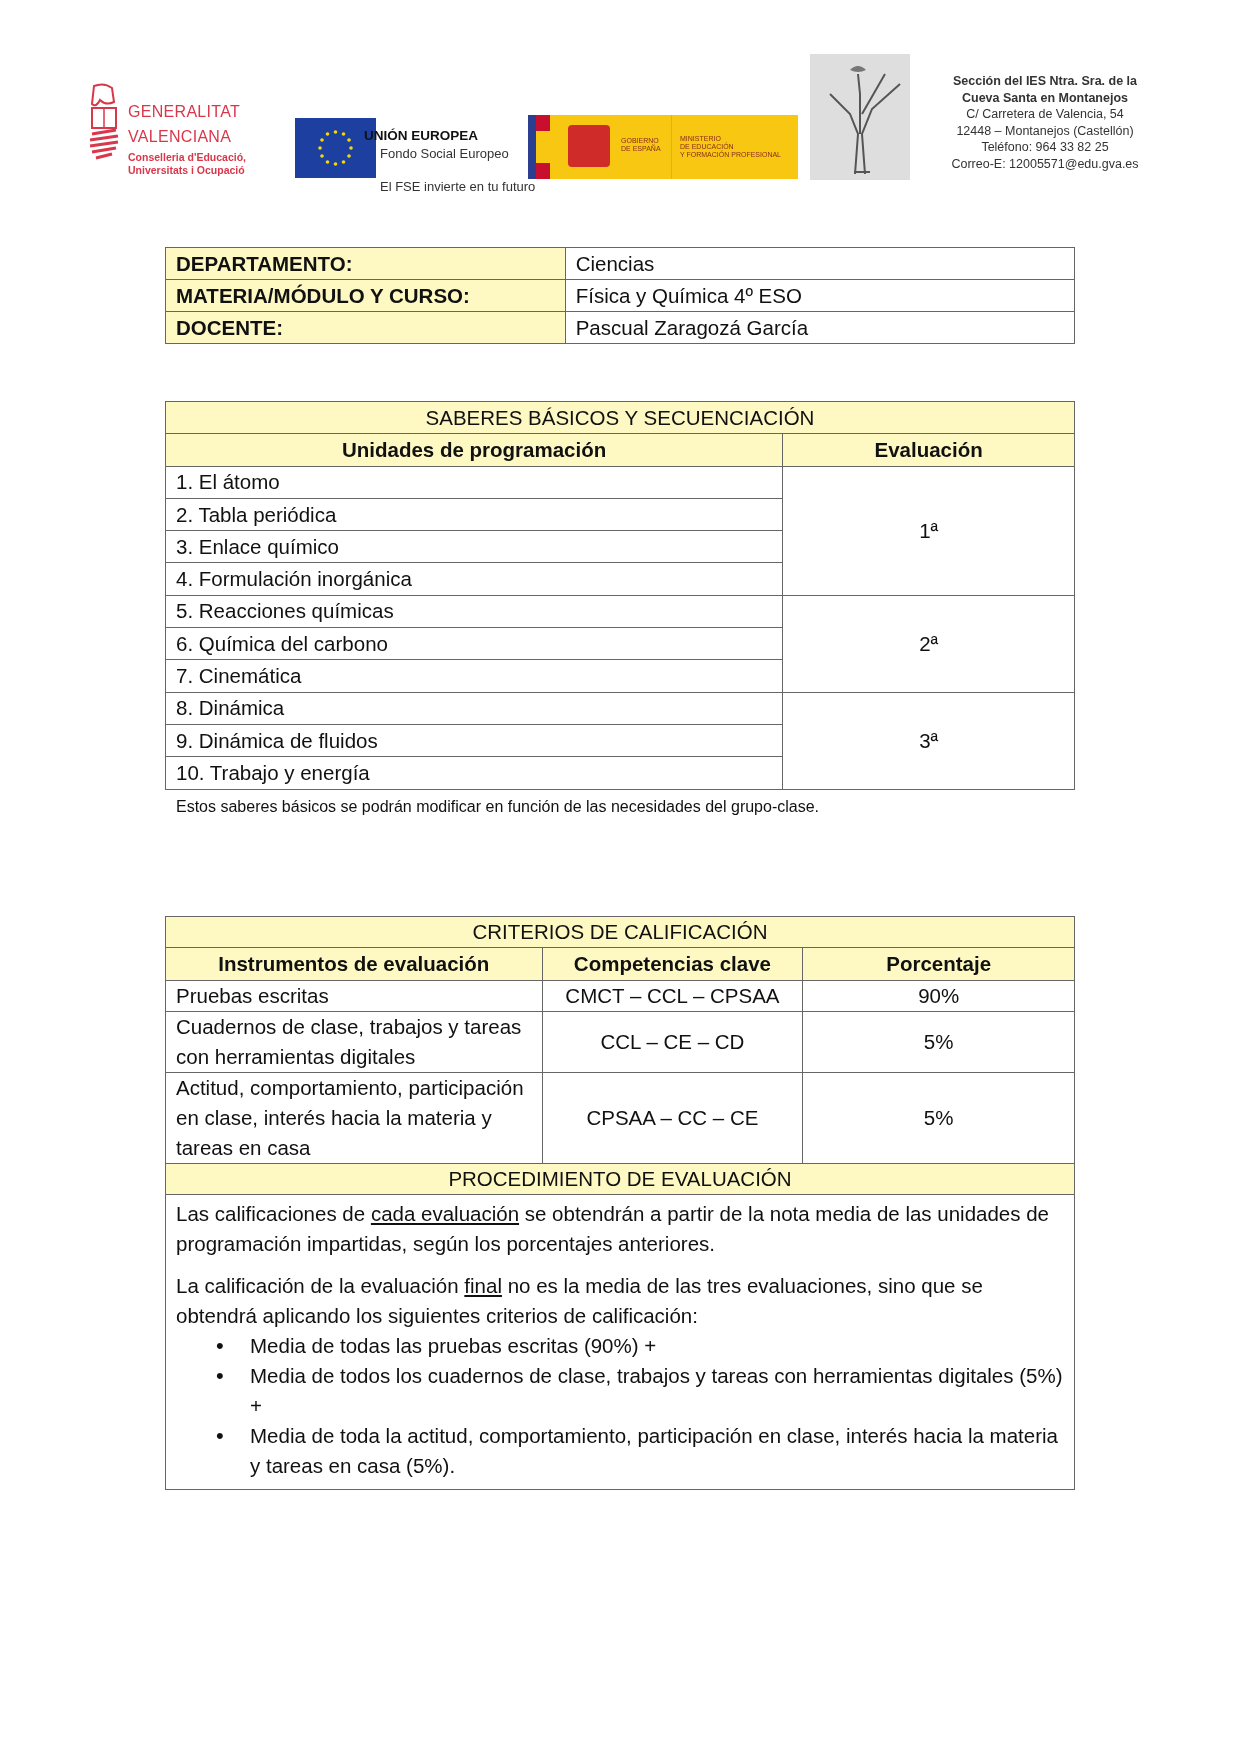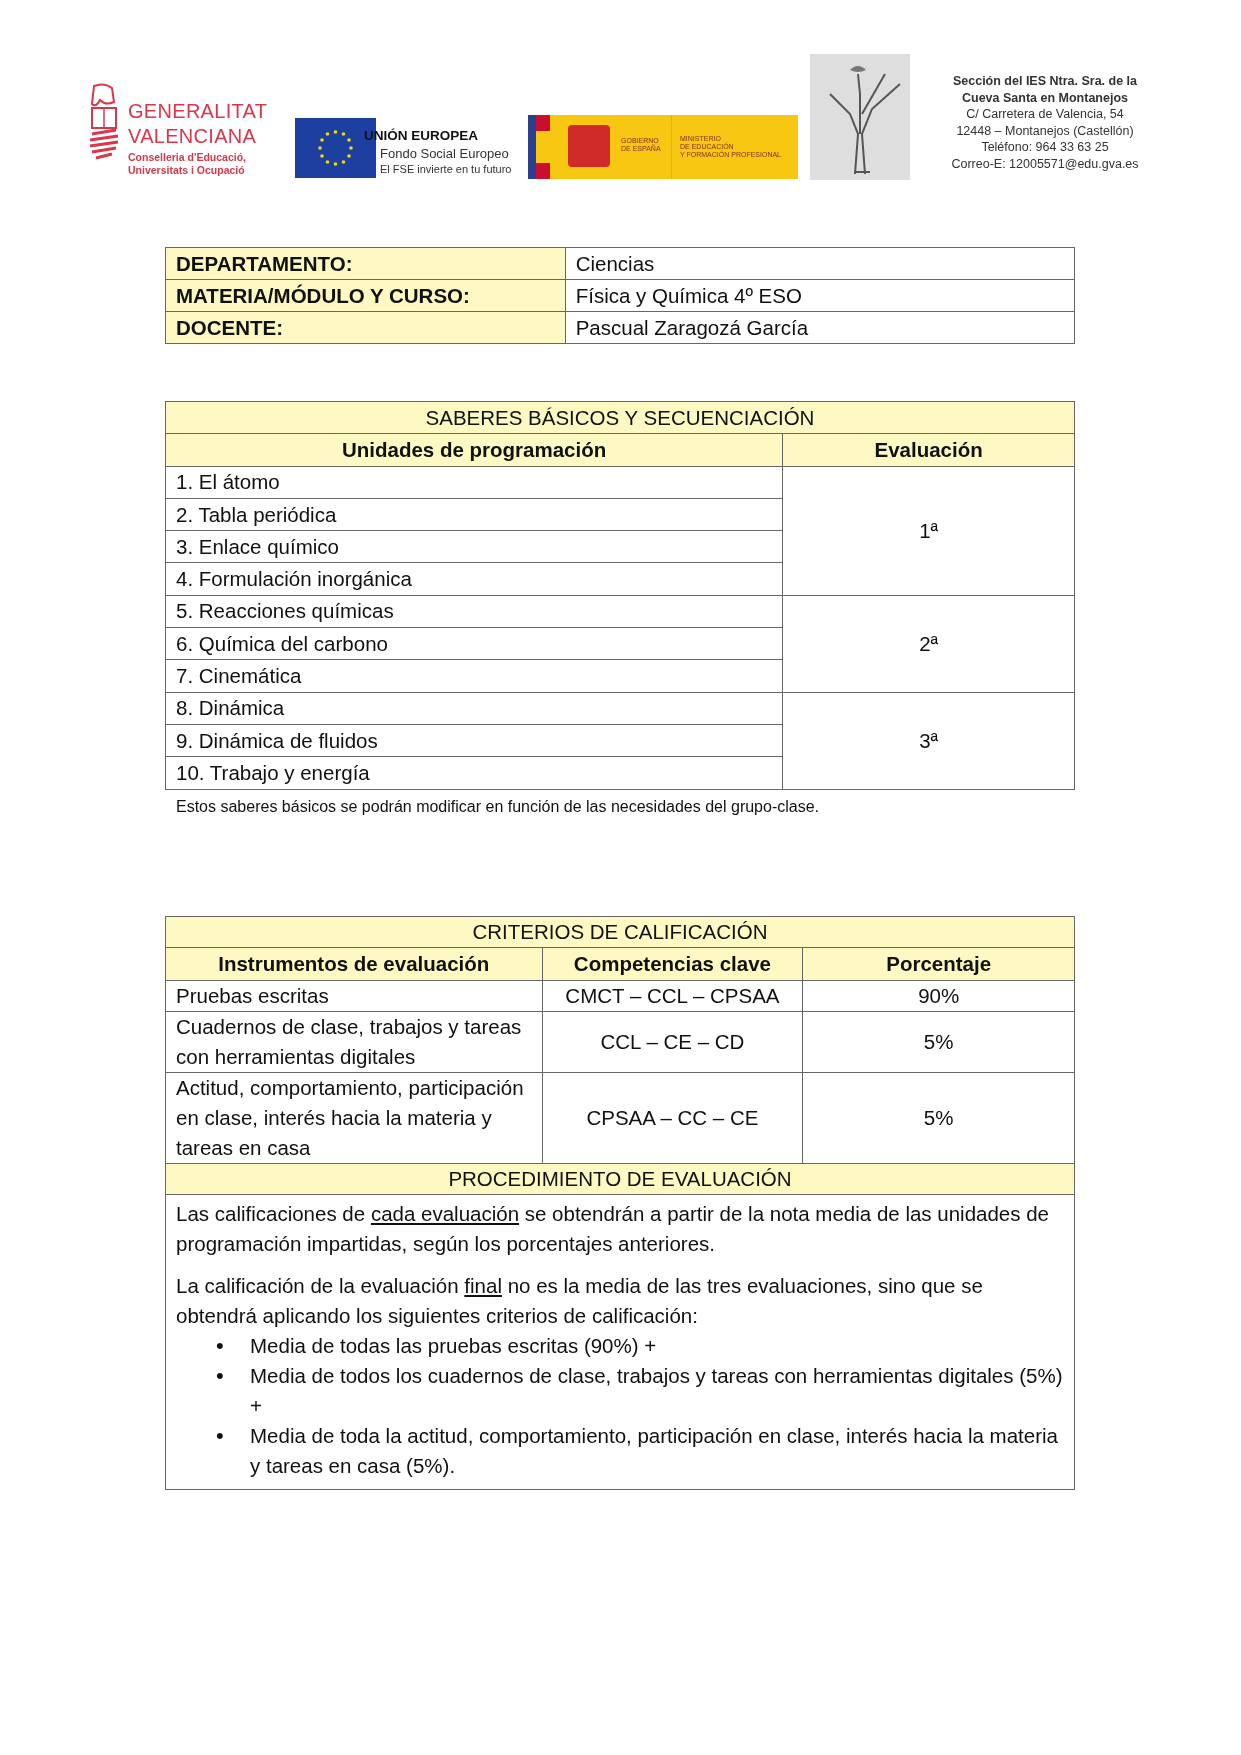--- a/index.html
+++ b/index.html
@@ -2,28 +2,28 @@
 <html><head>
 <meta charset="utf-8">
 <style>
   * { box-sizing: border-box; margin: 0; padding: 0; }
   html, body { width: 1241px; height: 1755px; background: #ffffff; }
   body { position: relative; font-family: "Liberation Sans", "DejaVu Sans", sans-serif; color: #111; overflow: hidden; }
 
   .header { position: absolute; left: 0; top: 0; width: 1241px; height: 200px; }
   .gva { position: absolute; left: 86px; top: 82px; width: 195px; height: 100px; }
   .gva .crest { position: absolute; left: 0; top: 0; width: 36px; height: 80px; }
-  .gva .name { position: absolute; left: 42px; top: 17px; color: #d9374a; font-size: 20px; line-height: 25px; letter-spacing: 0.3px; }
+  .gva .name { position: absolute; left: 42px; top: 17px; color: #d9374a; font-size: 16px; line-height: 25px; letter-spacing: 0.3px; }
   .gva .sub { position: absolute; left: 42px; top: 69px; color: #d9374a; font-size: 10.5px; line-height: 13px; font-weight: bold; }
 
   .eu { position: absolute; left: 295px; top: 118px; }
   .eu .flag { position: absolute; left: 0; top: 0; width: 81px; height: 60px; background: #1c3fa0; }
   .eu .t1 { position: absolute; left: 69px; top: 10px; font-size: 13.5px; font-weight: bold; white-space: nowrap; }
   .eu .t2 { position: absolute; left: 85px; top: 28px; font-size: 13px; white-space: nowrap; color: #333; }
-  .eu .t3 { position: absolute; left: 85px; top: 45px; font-size: 11px; white-space: nowrap; color: #333; }
+  .eu .t3 { position: absolute; left: 85px; top: 61px; font-size: 13px; white-space: nowrap; color: #333; }
 
   .gob { position: absolute; left: 528px; top: 115px; width: 270px; height: 64px; background: #f7c711; }
   .gob .s-blue { position: absolute; left: 0; top: 0; width: 8px; height: 64px; background: #2b3e8f; }
   .gob .s-red { position: absolute; left: 8px; top: 0; width: 14px; height: 64px; background: linear-gradient(#c8102e 0 25%, #f7c711 25% 75%, #c8102e 75%); }
   .gob .coat { position: absolute; left: 40px; top: 10px; width: 42px; height: 42px; border-radius: 4px; background: #c8102e; opacity: 0.85; }
   .gob .t-gob { position: absolute; left: 93px; top: 22px; font-size: 7px; color: #8a2b1e; line-height: 8px; }
   .gob .divider { position: absolute; left: 143px; top: 0; width: 1px; height: 64px; background: #e5b400; }
   .gob .t-min { position: absolute; left: 152px; top: 20px; font-size: 7px; color: #8a2b1e; line-height: 8px; }
 
   .tree { position: absolute; left: 810px; top: 54px; width: 100px; height: 126px; background: #dcdcdc; }
@@ -123,21 +123,21 @@
       <path d="M44 118 L60 118"></path>
     </g>
     <path d="M40 16 Q48 8 56 16 Q48 20 40 16 Z" fill="#777"></path>
   </svg>
 
   <div class="school">
     <div class="b">Sección del IES Ntra. Sra. de la</div>
     <div class="b">Cueva Santa en Montanejos</div>
     <div>C/ Carretera de Valencia, 54</div>
     <div>12448 – Montanejos (Castellón)</div>
-    <div>Teléfono: 964 33 63 25</div>
+    <div>Teléfono: 964 33 82 25</div>
     <div>Correo-E: 12005571@edu.gva.es</div>
   </div>
 </div>
 
 <table class="tbl" id="t-info">
   <colgroup>
       <col style="width:400px">
       <col style="width:510px">
     </colgroup>
   <tbody>

